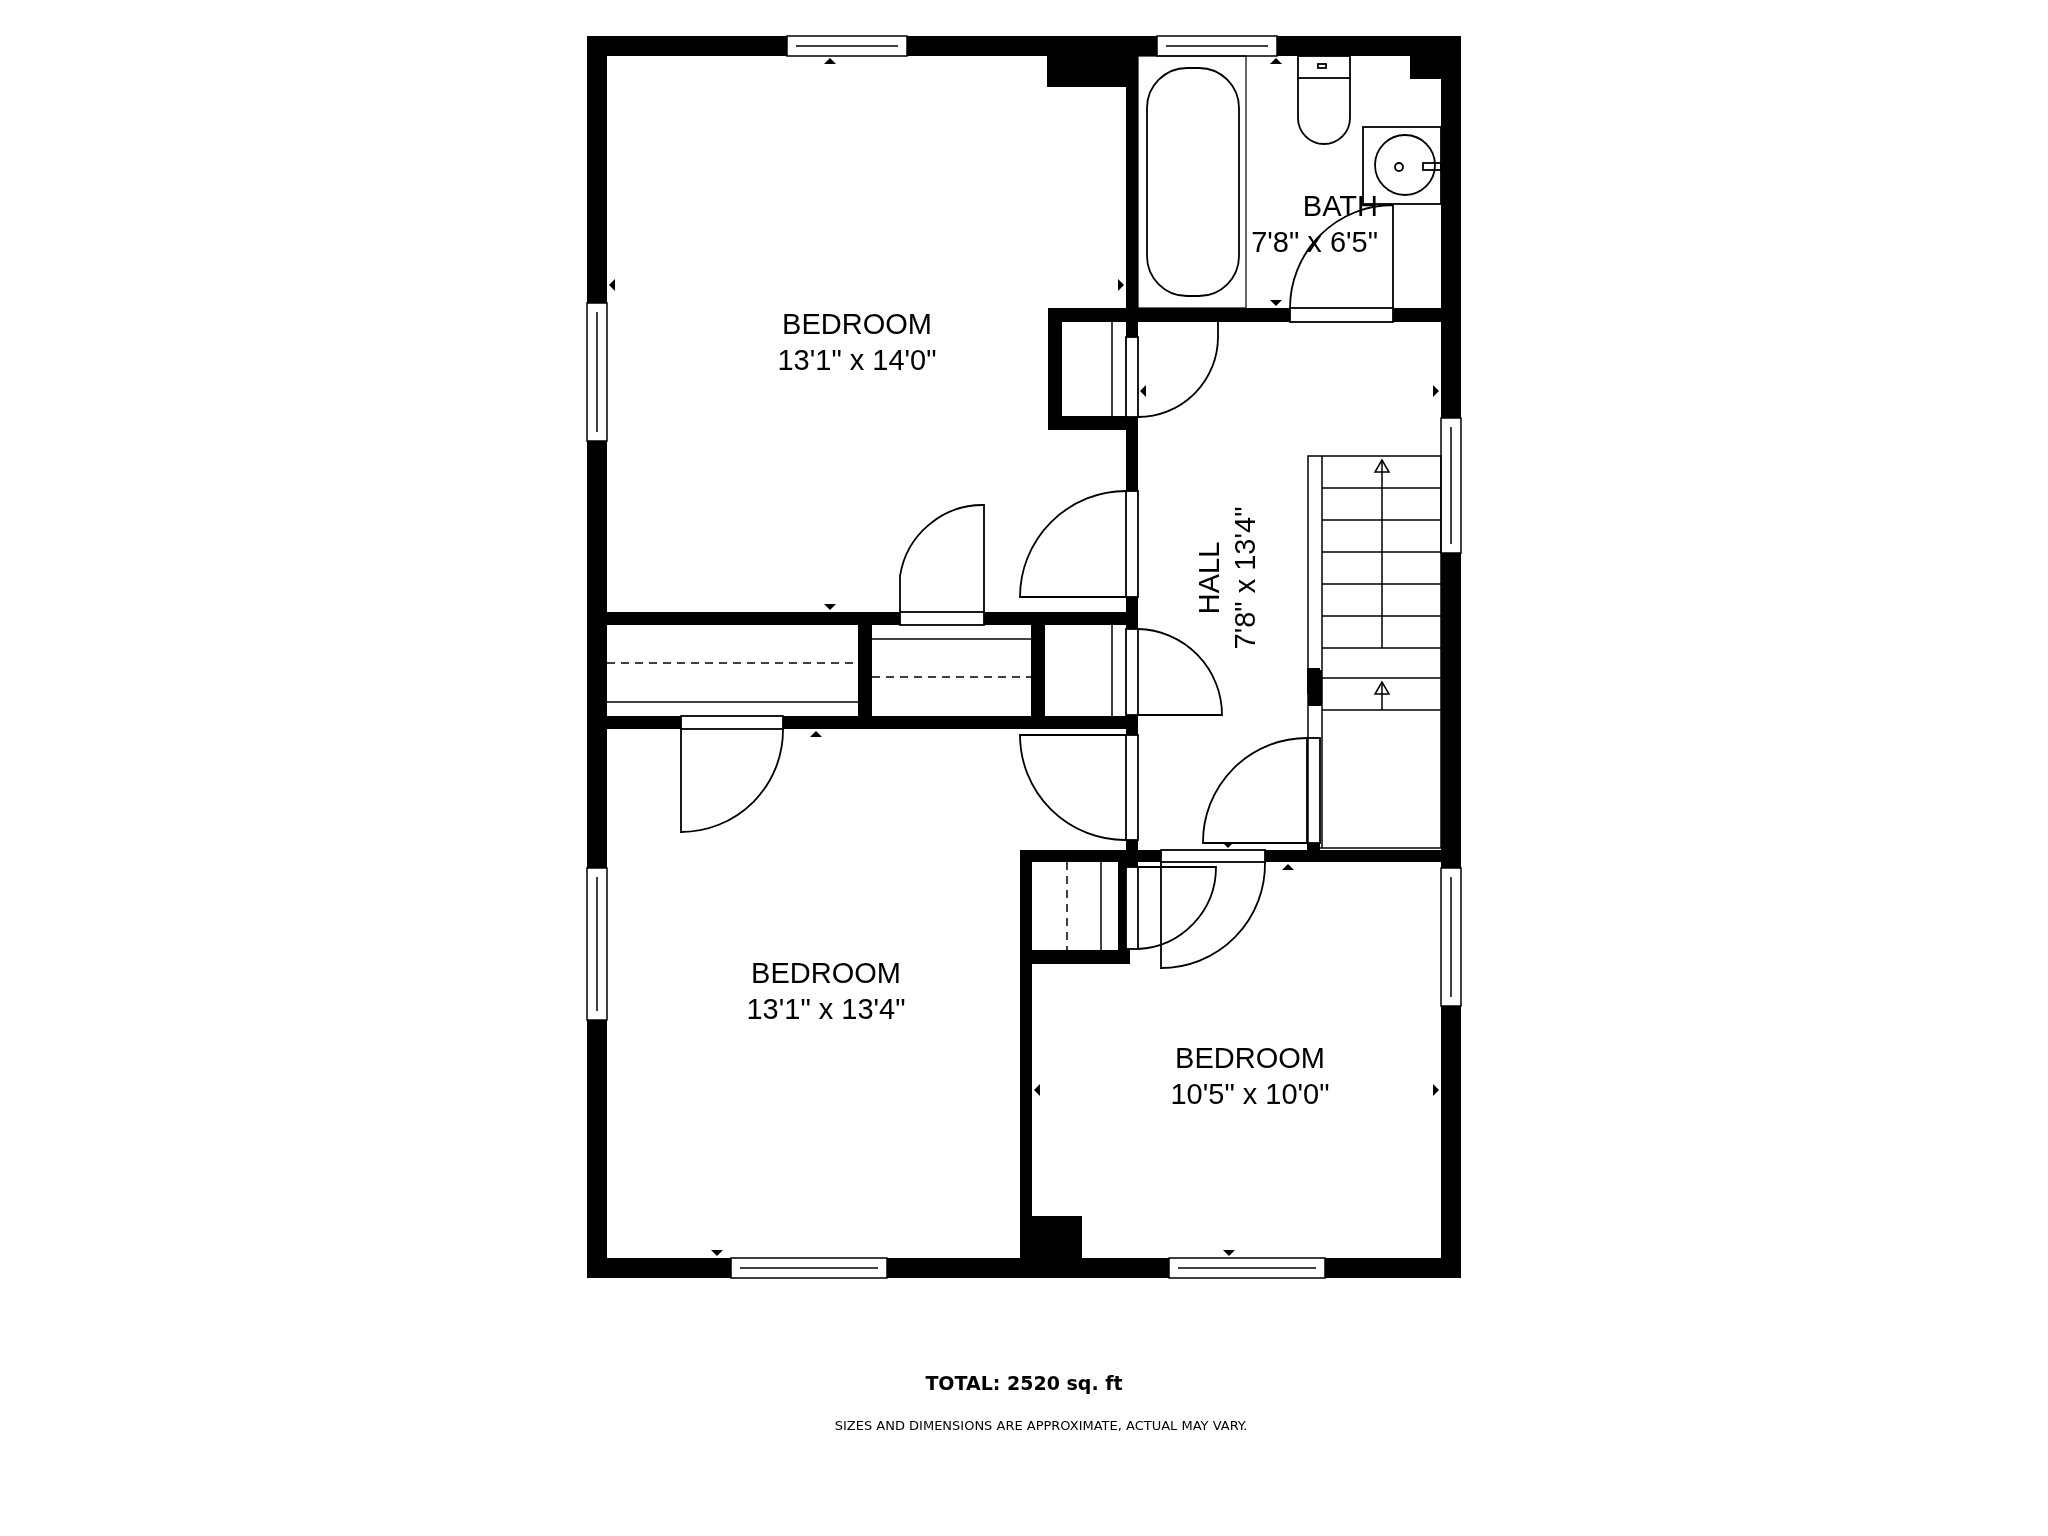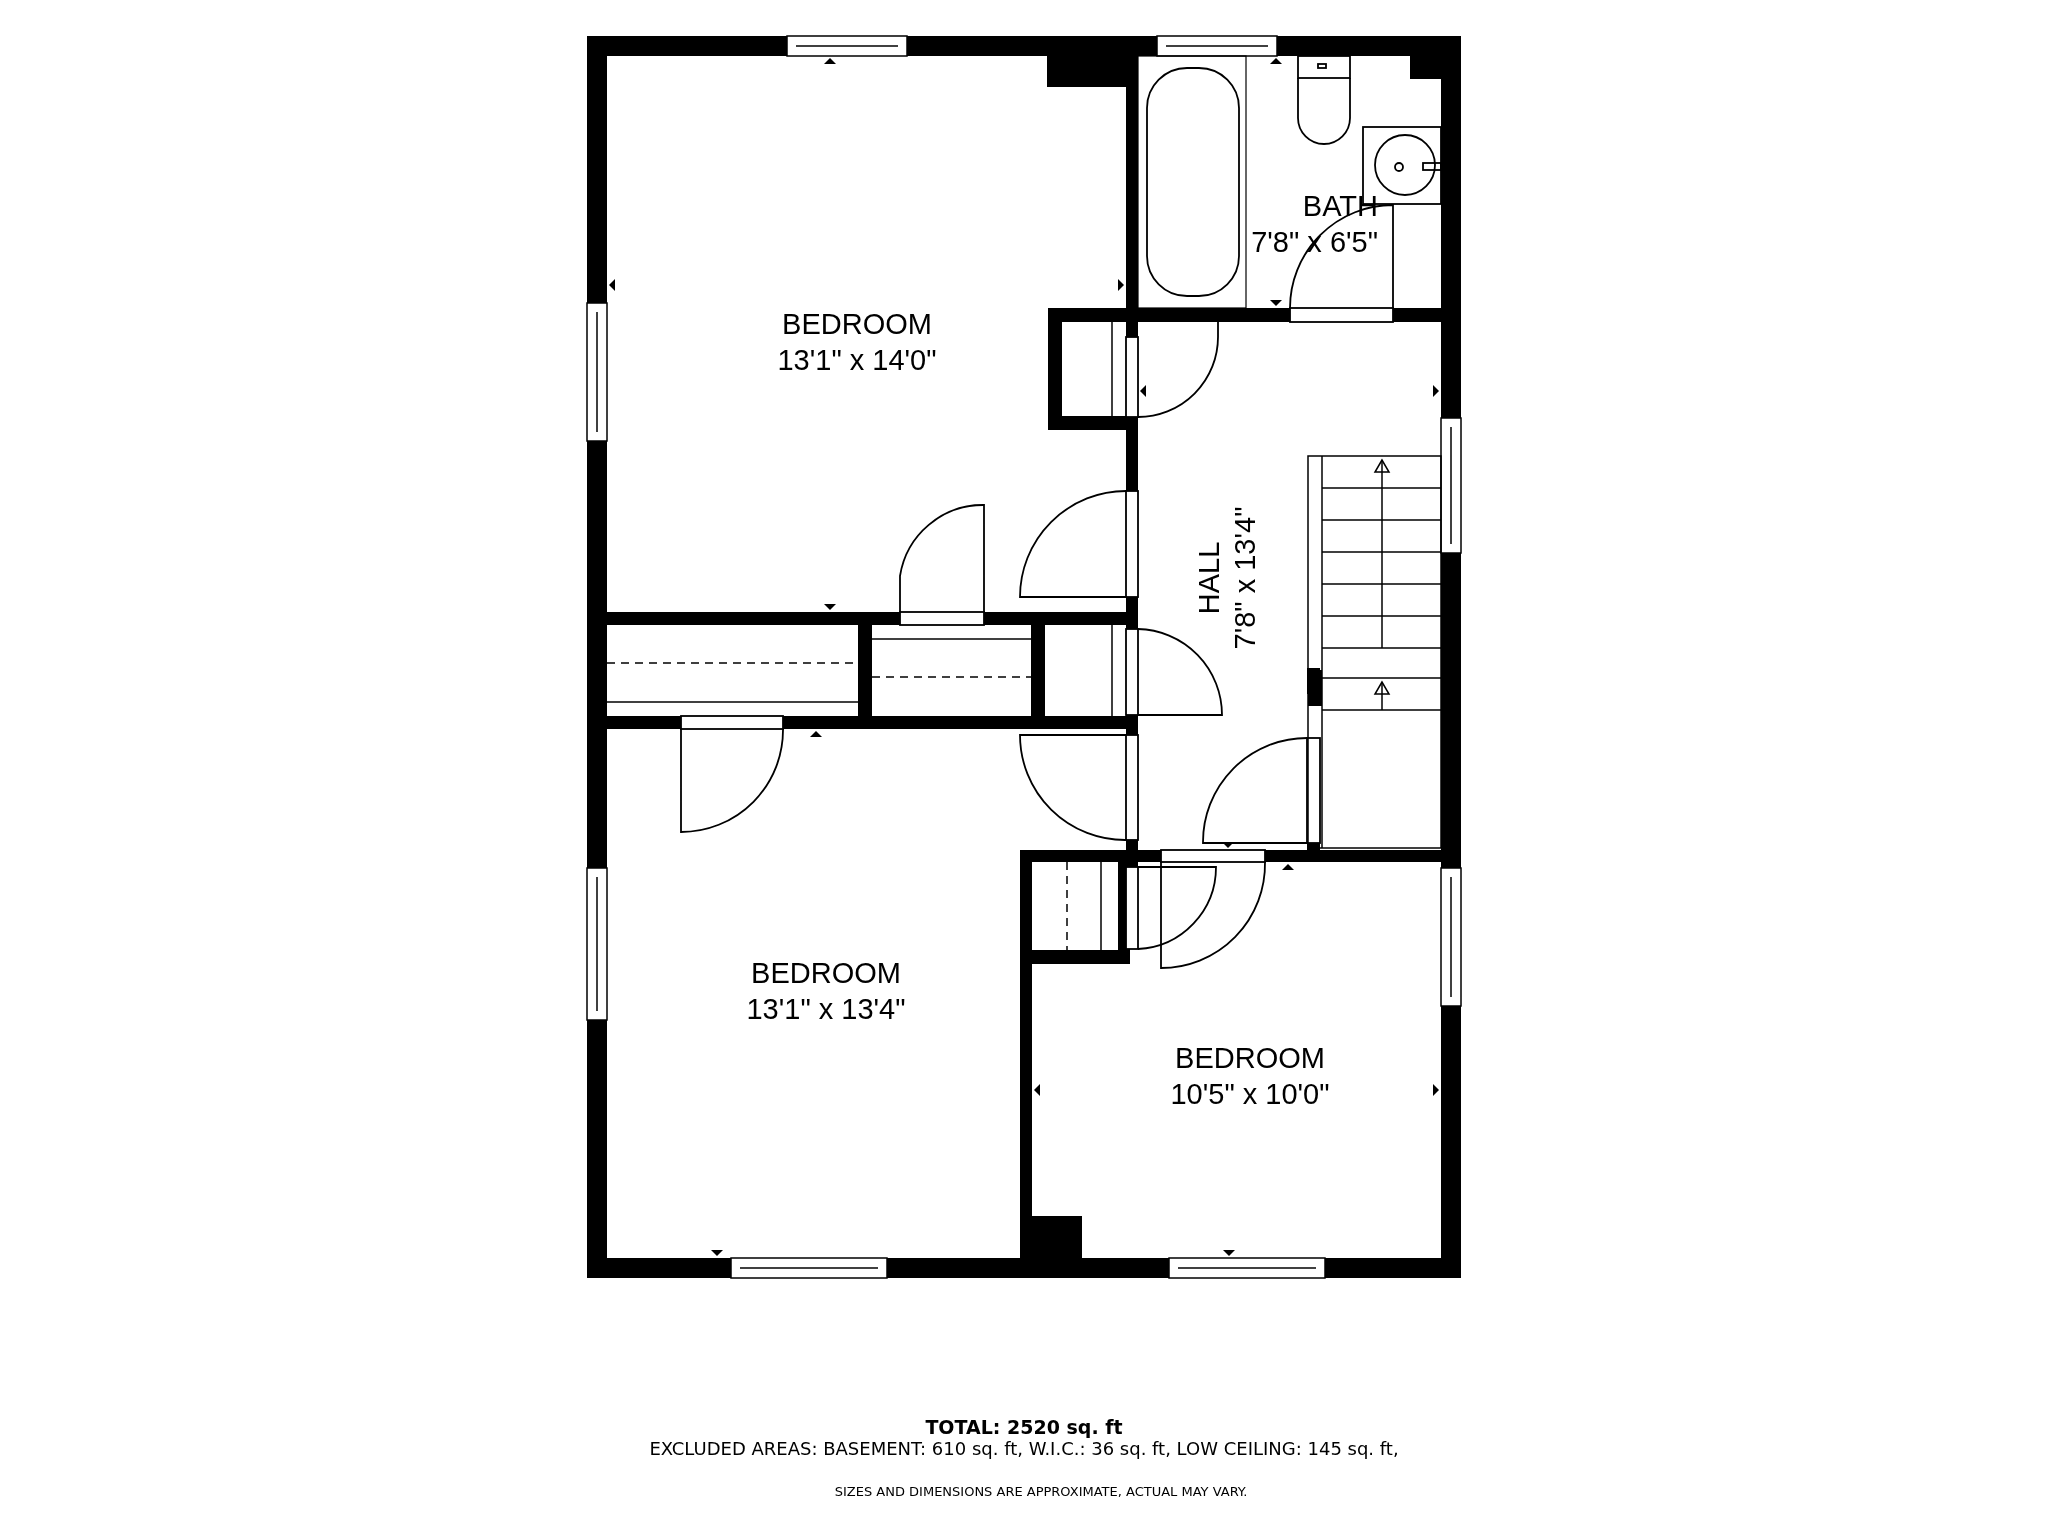--- a/index.html
+++ b/index.html
@@ -1,21 +1,21 @@
 <!DOCTYPE html>
 <html><head>
 <meta charset="utf-8">
 <style>
   html, body { margin: 0; padding: 0; background: #ffffff; }
   body { width: 2048px; height: 1536px; position: relative; overflow: hidden; font-family: "Liberation Sans", sans-serif; }
   #plan { position: absolute; left: 0; top: 0; }
   .room-label { position: absolute; text-align: center; color: #000; font-family: "Liberation Sans", sans-serif; font-size: 29px; line-height: 36px; white-space: nowrap; }
   .room-label span { display: block; }
   #footer { position: absolute; left: 0; width: 2048px; top: 1372px; text-align: center; color: #000; font-family: "DejaVu Sans", sans-serif; }
-  #footer .total { font-weight: bold; font-size: 19px; line-height: 22px; margin-top: 44px; }
+  #footer .total { font-weight: bold; font-size: 19px; line-height: 22px; }
   #footer .line { font-size: 18px; line-height: 22px; }
   #footer .disclaimer { font-size: 13px; margin-top: 24px; padding-left: 34px; }
 </style>
 </head>
 <body>
 
 <svg id="plan" width="2048" height="1536" viewBox="0 0 2048 1536" xmlns="http://www.w3.org/2000/svg">
   <g fill="#000">
 
     <rect x="587" y="36" width="874" height="20"></rect>
@@ -191,15 +191,14 @@
   <span>13'1" x 13'4"</span>
 </div>
 
 <div class="room-label" style="left:1170px; top:1040px; width:160px;">
   <span>BEDROOM</span>
   <span>10'5" x 10'0"</span>
 </div>
 
 <div id="footer">
   <div class="total">TOTAL: 2520 sq. ft</div>
-  <div class="line">EXCLUDED AREAS: BASEMENT: 610 sq. ft, W.I.C.: 36 sq. ft, LOW CEILING: 145 sq. ft,</div>
   <div class="disclaimer">SIZES AND DIMENSIONS ARE APPROXIMATE, ACTUAL MAY VARY.</div>
 </div>
 
 </body></html>

